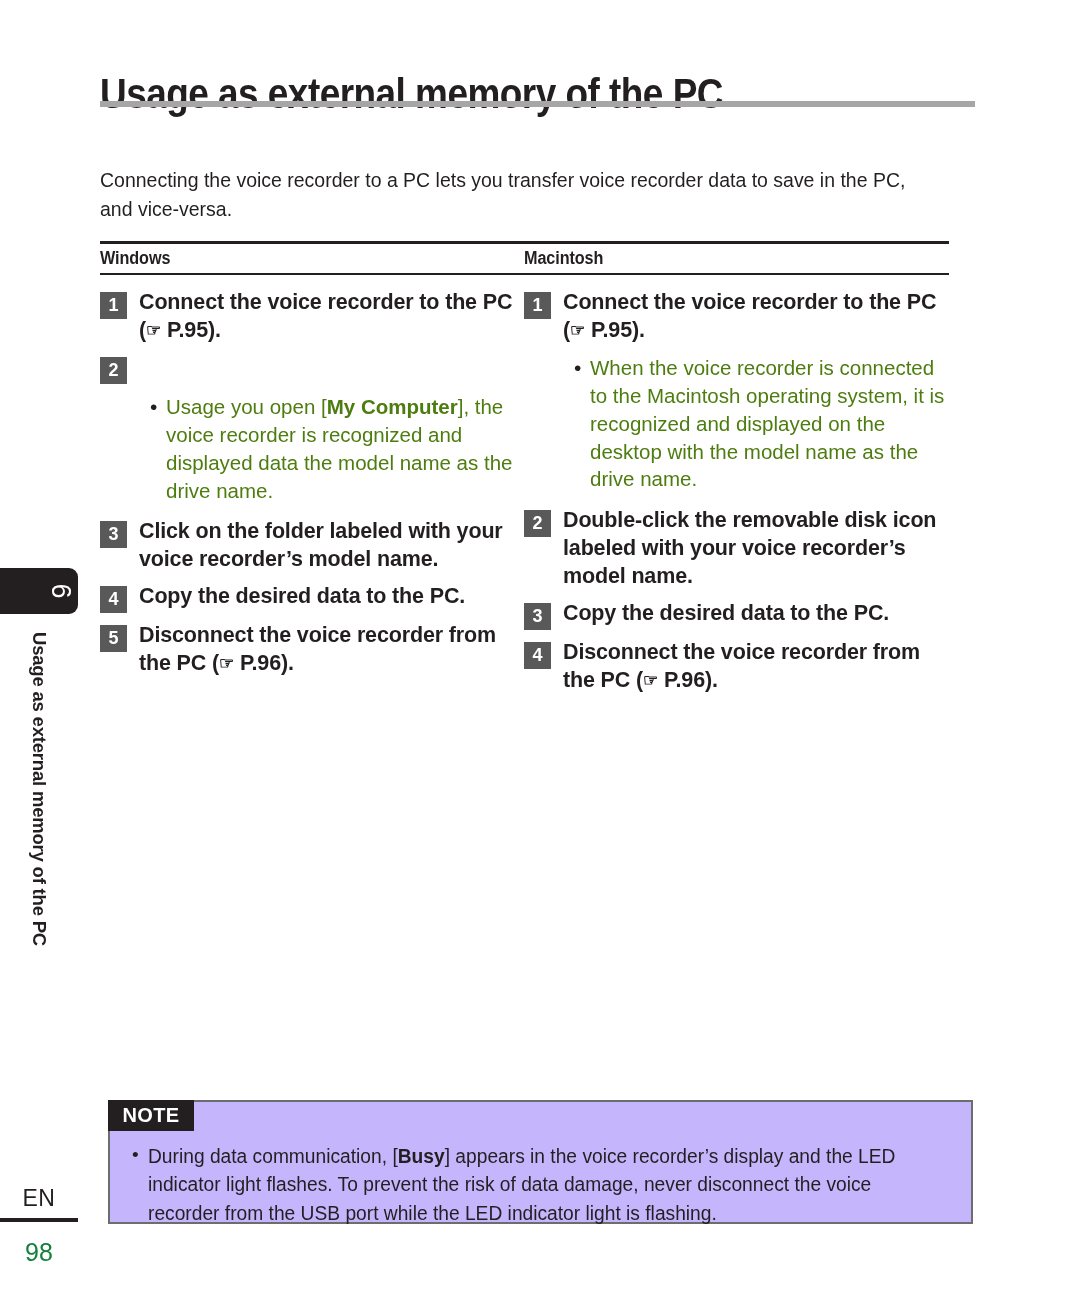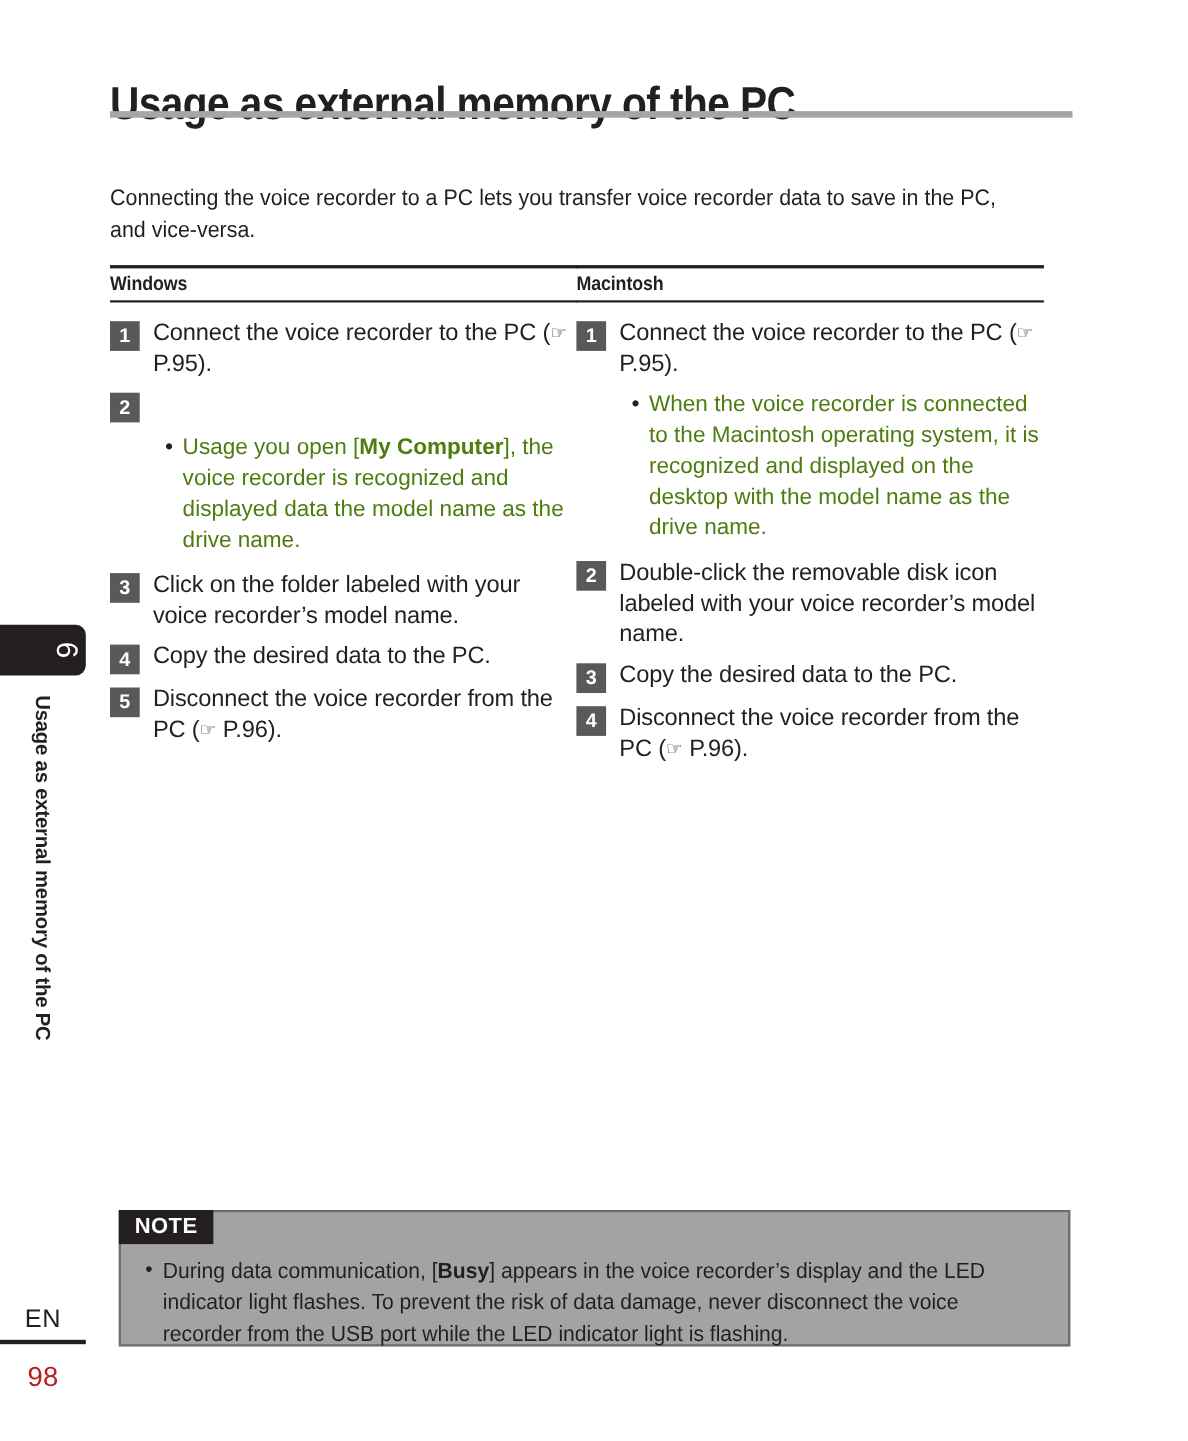--- a/index.html
+++ b/index.html
@@ -81,21 +81,21 @@
     height: 4px;
     background: #231f20;
   }
   #footer-page {
     position: absolute;
     left: 0;
     top: 1238px;
     width: 78px;
     text-align: center;
     font-size: 25px;
-    color: #b91c1c;
+    color: #15803d;
   }
 
   
   #content {
     position: absolute;
     left: 100px;
     top: 0;
     width: 880px;
     height: 1310px;
   }
@@ -190,21 +190,21 @@
     font-weight: bold;
     text-align: center;
     line-height: 27px;
     margin-right: 12px;
     margin-top: 3px;
     font-family: "Liberation Sans", sans-serif;
   }
   .step-text {
     flex: 1 1 auto;
     font-size: 21.5px;
-    font-weight: normal;
+    font-weight: bold;
     line-height: 1.3;
     color: #231f20;
     letter-spacing: -0.15px;
   }
 
   
   .bullet {
     position: relative;
     display: flex;
     align-items: flex-start;
@@ -235,21 +235,21 @@
 
   
   #note-box {
     position: absolute;
     left: 8px;
     top: 1100px;
     width: 865px;
     height: 124px;
     border: 2px solid #6d6d6d;
     box-sizing: border-box;
-    background: #a3a3a3;
+    background: #c4b5fd;
   }
   #note-tag {
     position: absolute;
     left: -2px;
     top: -2px;
     width: 86px;
     height: 31px;
     background: #231f20;
     color: #ffffff;
     font-size: 20px;

